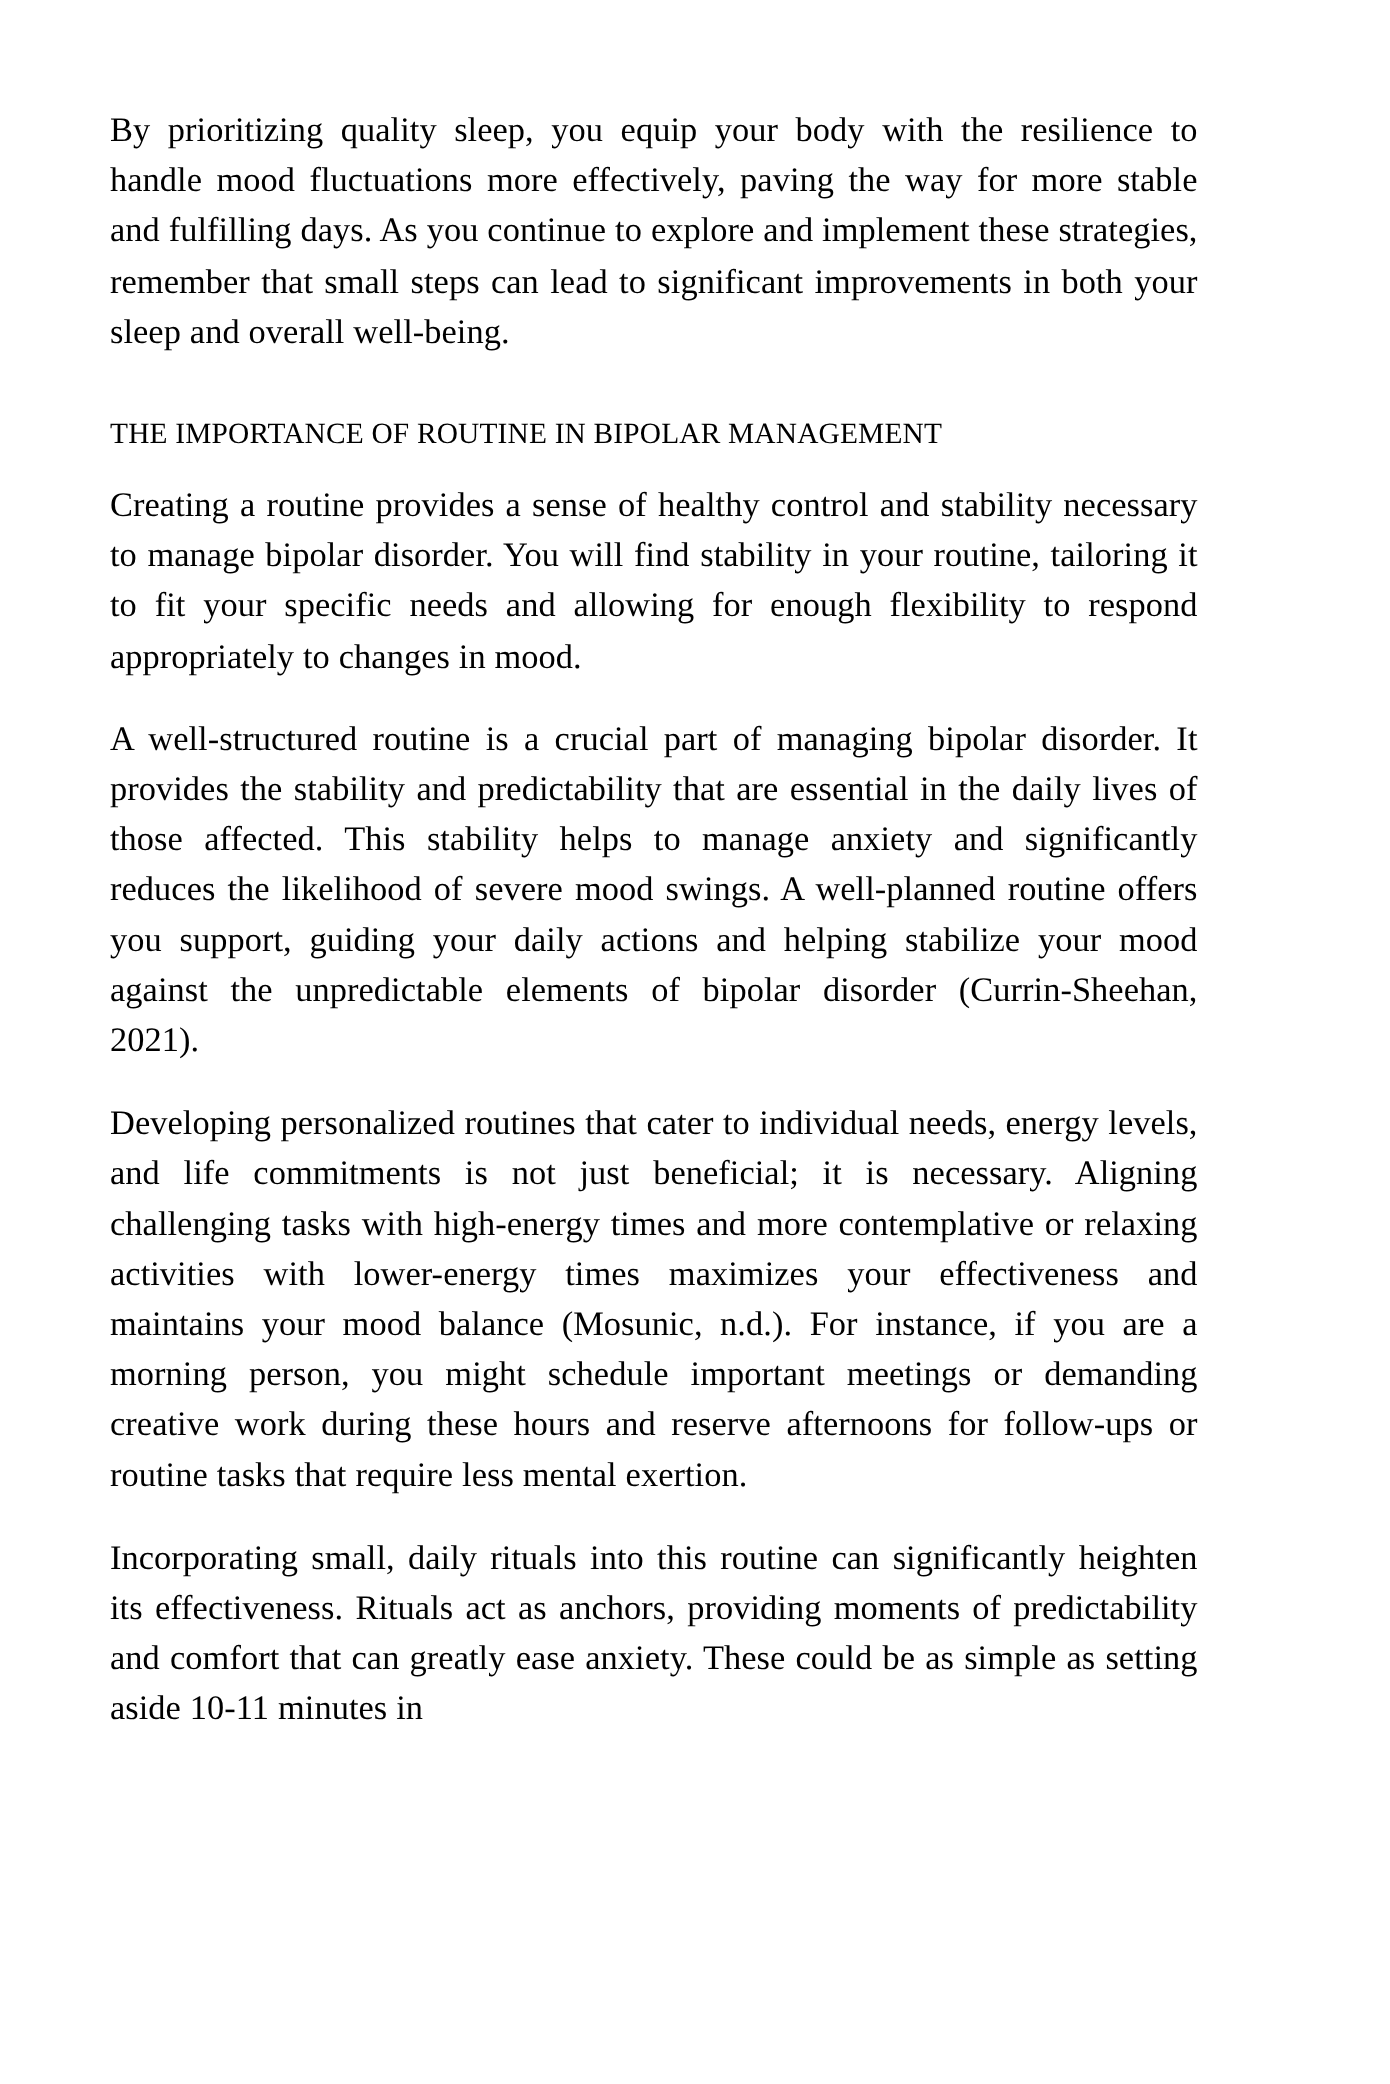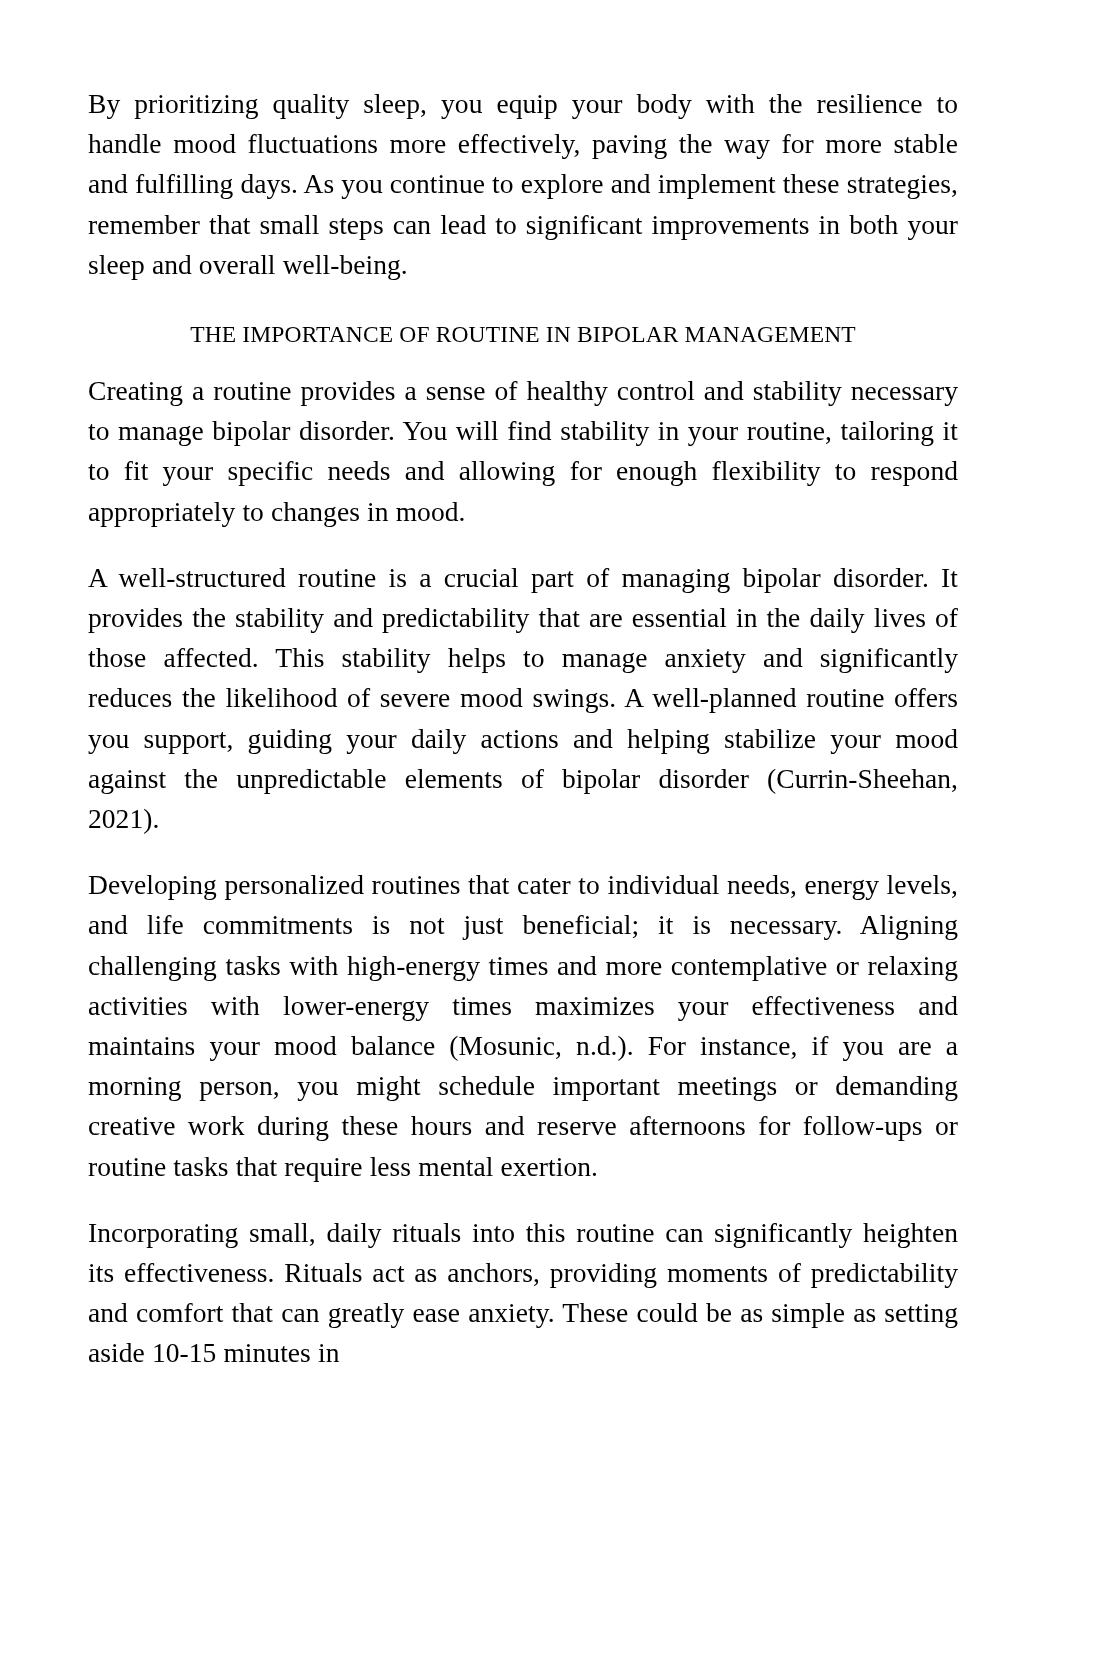--- a/index.html
+++ b/index.html
@@ -32,41 +32,41 @@
     text-align: justify;
     text-justify: inter-word;
     letter-spacing: 0.05px;
     word-spacing: 0.2px;
     hyphens: none;
   }
   p.body-para.last-clip {
     margin-bottom: 0;
   }
   h2.section-heading {
-    margin: 34px 0 22px 0;
+    margin: 47px 0 22px 0;
     font-size: 23.5px;
     line-height: 30px;
     font-weight: 400;
-    text-align: center;
+    text-align: left;
     letter-spacing: 0.15px;
     white-space: nowrap;
   }
 </style>
 </head>
 <body>
 
 <div class="page">
   <div class="content">
 
     <p class="body-para">By prioritizing quality sleep, you equip your body with the resilience to handle mood fluctuations more effectively, paving the way for more stable and fulfilling days. As you continue to explore and implement these strategies, remember that small steps can lead to significant improvements in both your sleep and overall well-being.</p>
 
     <h2 class="section-heading">THE IMPORTANCE OF ROUTINE IN BIPOLAR MANAGEMENT</h2>
 
     <p class="body-para">Creating a routine provides a sense of healthy control and stability necessary to manage bipolar disorder. You will find stability in your routine, tailoring it to fit your specific needs and allowing for enough flexibility to respond appropriately to changes in mood.</p>
 
     <p class="body-para">A well-structured routine is a crucial part of managing bipolar disorder. It provides the stability and predictability that are essential in the daily lives of those affected. This stability helps to manage anxiety and significantly reduces the likelihood of severe mood swings. A well-planned routine offers you support, guiding your daily actions and helping stabilize your mood against the unpredictable elements of bipolar disorder (Currin-Sheehan, 2021).</p>
 
     <p class="body-para">Developing personalized routines that cater to individual needs, energy levels, and life commitments is not just beneficial; it is necessary. Aligning challenging tasks with high-energy times and more contemplative or relaxing activities with lower-energy times maximizes your effectiveness and maintains your mood balance (Mosunic, n.d.). For instance, if you are a morning person, you might schedule important meetings or demanding creative work during these hours and reserve afternoons for follow-ups or routine tasks that require less mental exertion.</p>
 
-    <p class="body-para last-clip">Incorporating small, daily rituals into this routine can significantly heighten its effectiveness. Rituals act as anchors, providing moments of predictability and comfort that can greatly ease anxiety. These could be as simple as setting aside 10-15 minutes in</p>
+    <p class="body-para last-clip">Incorporating small, daily rituals into this routine can significantly heighten its effectiveness. Rituals act as anchors, providing moments of predictability and comfort that can greatly ease anxiety. These could be as simple as setting aside 10-11 minutes in</p>
 
   </div>
 </div>
 
 </body></html>

